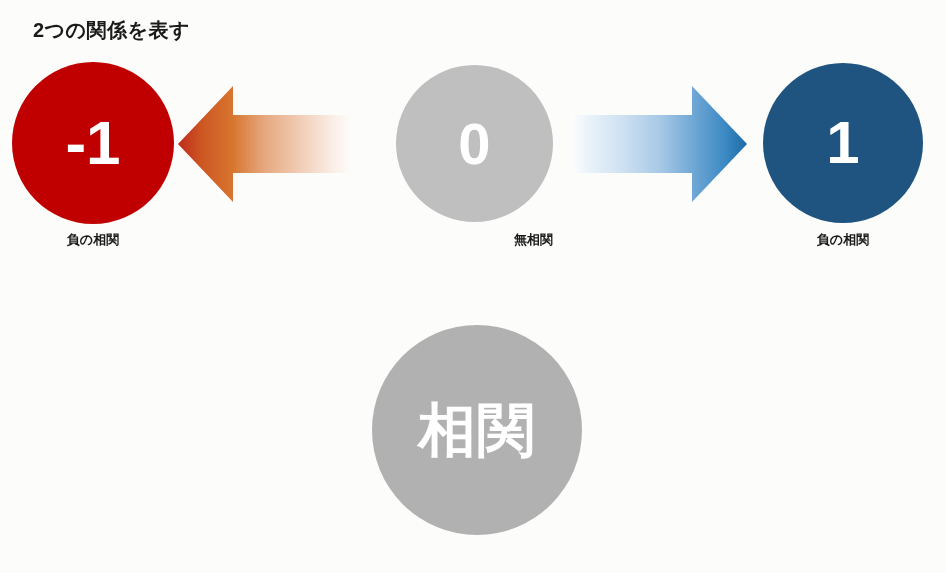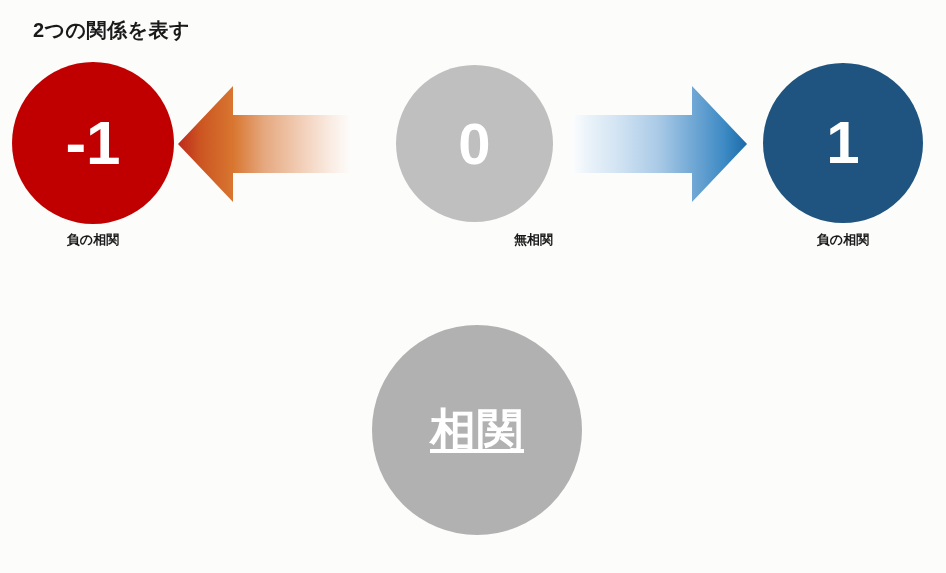--- a/index.html
+++ b/index.html
@@ -81,24 +81,23 @@
   .node-pos .node-value { font-size: 60px; }
 
   .node-coef {
     left: 372px;
     top: 325px;
     width: 210px;
     height: 210px;
     background: #b1b1b1;
   }
   .node-coef .node-value {
-    font-size: 46px;
+    font-size: 58px;
     line-height: 1.15;
     letter-spacing: 1px;
-    text-decoration: underline;
   }
   .node-coef .node-value .l2 { display: block; }
 
   
   .caption {
     position: absolute;
     font-size: 13px;
     font-weight: bold;
     color: #1a1a1a;
     text-align: center;

